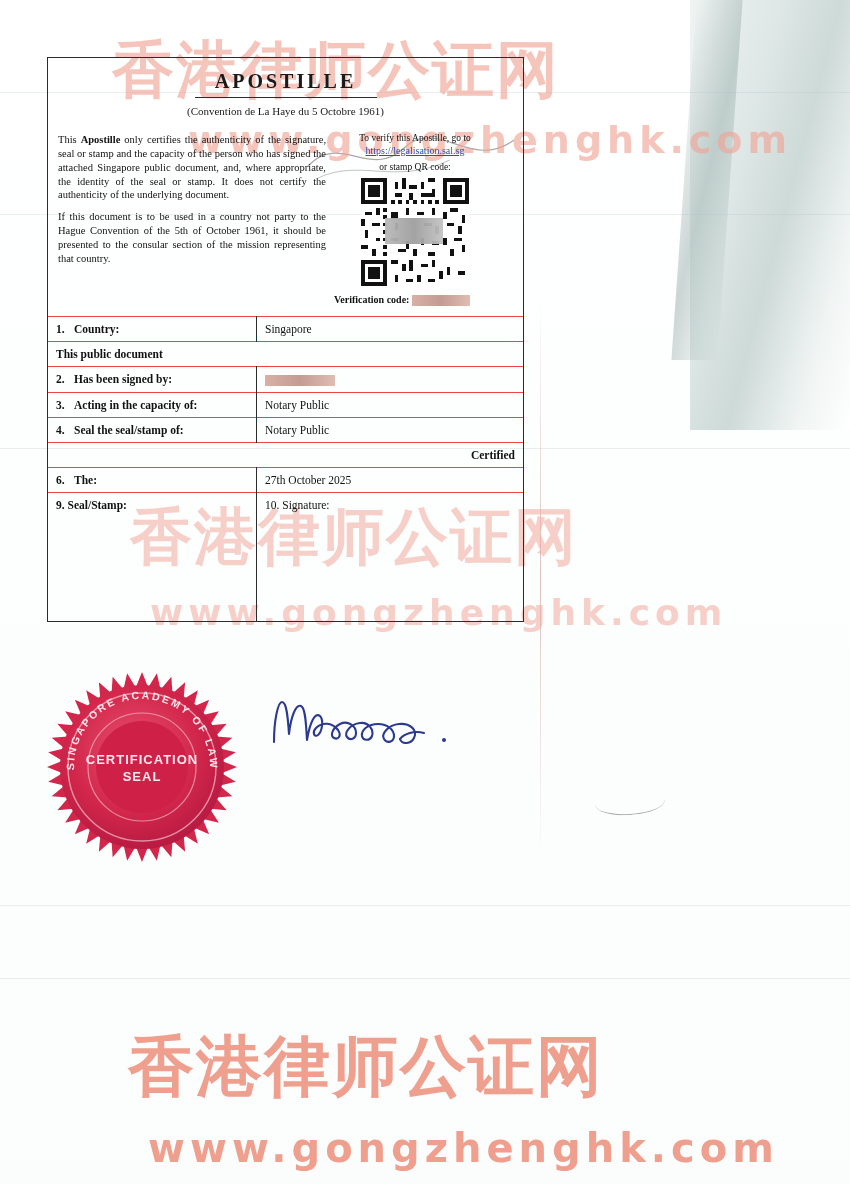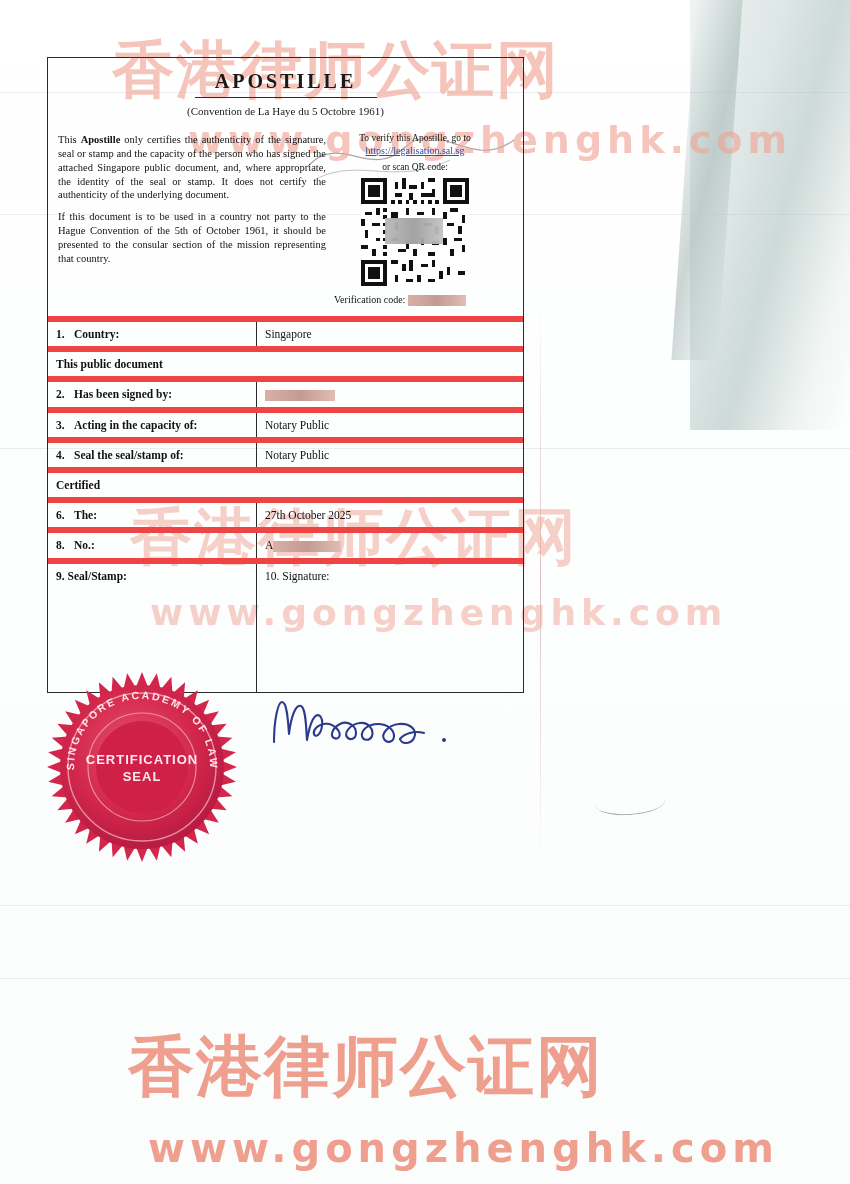--- a/index.html
+++ b/index.html
@@ -110,46 +110,46 @@
     position:relative;
     background:#ffffff;
   }
   .qr svg{display:block;}
   .qr .qr-redact{
     position:absolute;left:24px;top:40px;width:58px;height:26px;
     background:linear-gradient(90deg,#b9b9b9,#9e9e9e,#c3c3c3);
     opacity:.95;
   }
   .vcode{
-    font-size:10px;font-weight:normal;text-align:left;padding-left:4px;
+    font-size:10px;font-weight:bold;text-align:left;padding-left:4px;
   }
   .redact{
     display:inline-block;vertical-align:middle;
     background:linear-gradient(90deg,#d9b0a6,#c49b93,#e0bdb3);
     height:11px;
   }
   .redact.w1{width:58px;}
   .redact.w2{width:70px;}
   .redact.w3{width:68px;}
 
   table.rows{
     width:100%;border-collapse:collapse;font-size:11.5px;color:#111;
   }
   table.rows td{
-    border-top:6px solid #ef4444;
+    border-top:1px solid #ef4444;
     padding:6px 8px;
     vertical-align:top;
   }
   td.lab{
     width:192px;border-right:1px solid #2b2b2b;font-weight:bold;
   }
   td.lab .num{display:inline-block;width:18px;}
   td.val{font-weight:normal;}
   td.full{font-weight:bold;font-family:Liberation Serif, serif;}
-  td.center{text-align:left;font-weight:bold;}
+  td.center{text-align:right;font-weight:bold;}
   td.sigcell{height:116px;}
   td.sealcell{height:116px;border-right:1px solid #2b2b2b;font-weight:bold;margin-left:44px;}
 
   .sig{
     position:absolute;left:268px;top:690px;
     width:210px;height:70px;
   }
 
   
   .seal{
@@ -192,21 +192,21 @@
 
   <div class="cert-top">
     <div class="top-left">
       <p><span>This </span><b>Apostille</b><span> only certifies the authenticity of the signature, seal or stamp and the capacity of the person who has signed the attached Singapore public document, and, where appropriate, the identity of the seal or stamp. It does not certify the authenticity of the underlying document.</span></p>
       <p>If this document is to be used in a country not party to the Hague Convention of the 5th of October 1961, it should be presented to the consular section of the mission representing that country.</p>
     </div>
 
     <div class="top-right">
       <span>To verify this Apostille, go to</span>
       <a class="lnk" href="#">https://legalisation.sal.sg</a>
-      <span class="scanline">or scan QR code:</span>
+      <span class="scanline">or stamp QR code:</span>
 
       <div class="qr">
         <svg width="108" height="108" viewBox="0 0 29 29" shape-rendering="crispEdges">
           <rect width="29" height="29" fill="#ffffff"></rect>
           <g fill="#111111">
 
             <rect x="0" y="0" width="7" height="1"></rect>
               <rect x="0" y="6" width="7" height="1"></rect>
             <rect x="0" y="0" width="1" height="7"></rect>
               <rect x="6" y="0" width="1" height="7"></rect>
@@ -323,24 +323,20 @@
       <tr>
         <td class="lab"><span class="num">4.</span><span>Seal the seal/stamp of:</span></td>
         <td class="val">Notary Public</td>
       </tr>
       <tr>
         <td class="center" colspan="2">Certified</td>
       </tr>
       <tr>
         <td class="lab"><span class="num">6.</span><span>The:</span></td>
         <td class="val">27th October 2025</td>
-      </tr>
-      <tr>
-        <td class="lab"><span class="num">8.</span><span>No.:</span></td>
-        <td class="val"><span>A</span><span class="redact w3"></span></td>
       </tr>
       <tr>
         <td class="sealcell">9.  Seal/Stamp:</td>
         <td class="sigcell">10.  Signature:</td>
       </tr>
     </tbody>
   </table>
 </div>
 
 <svg class="sig" viewBox="0 0 210 70">

